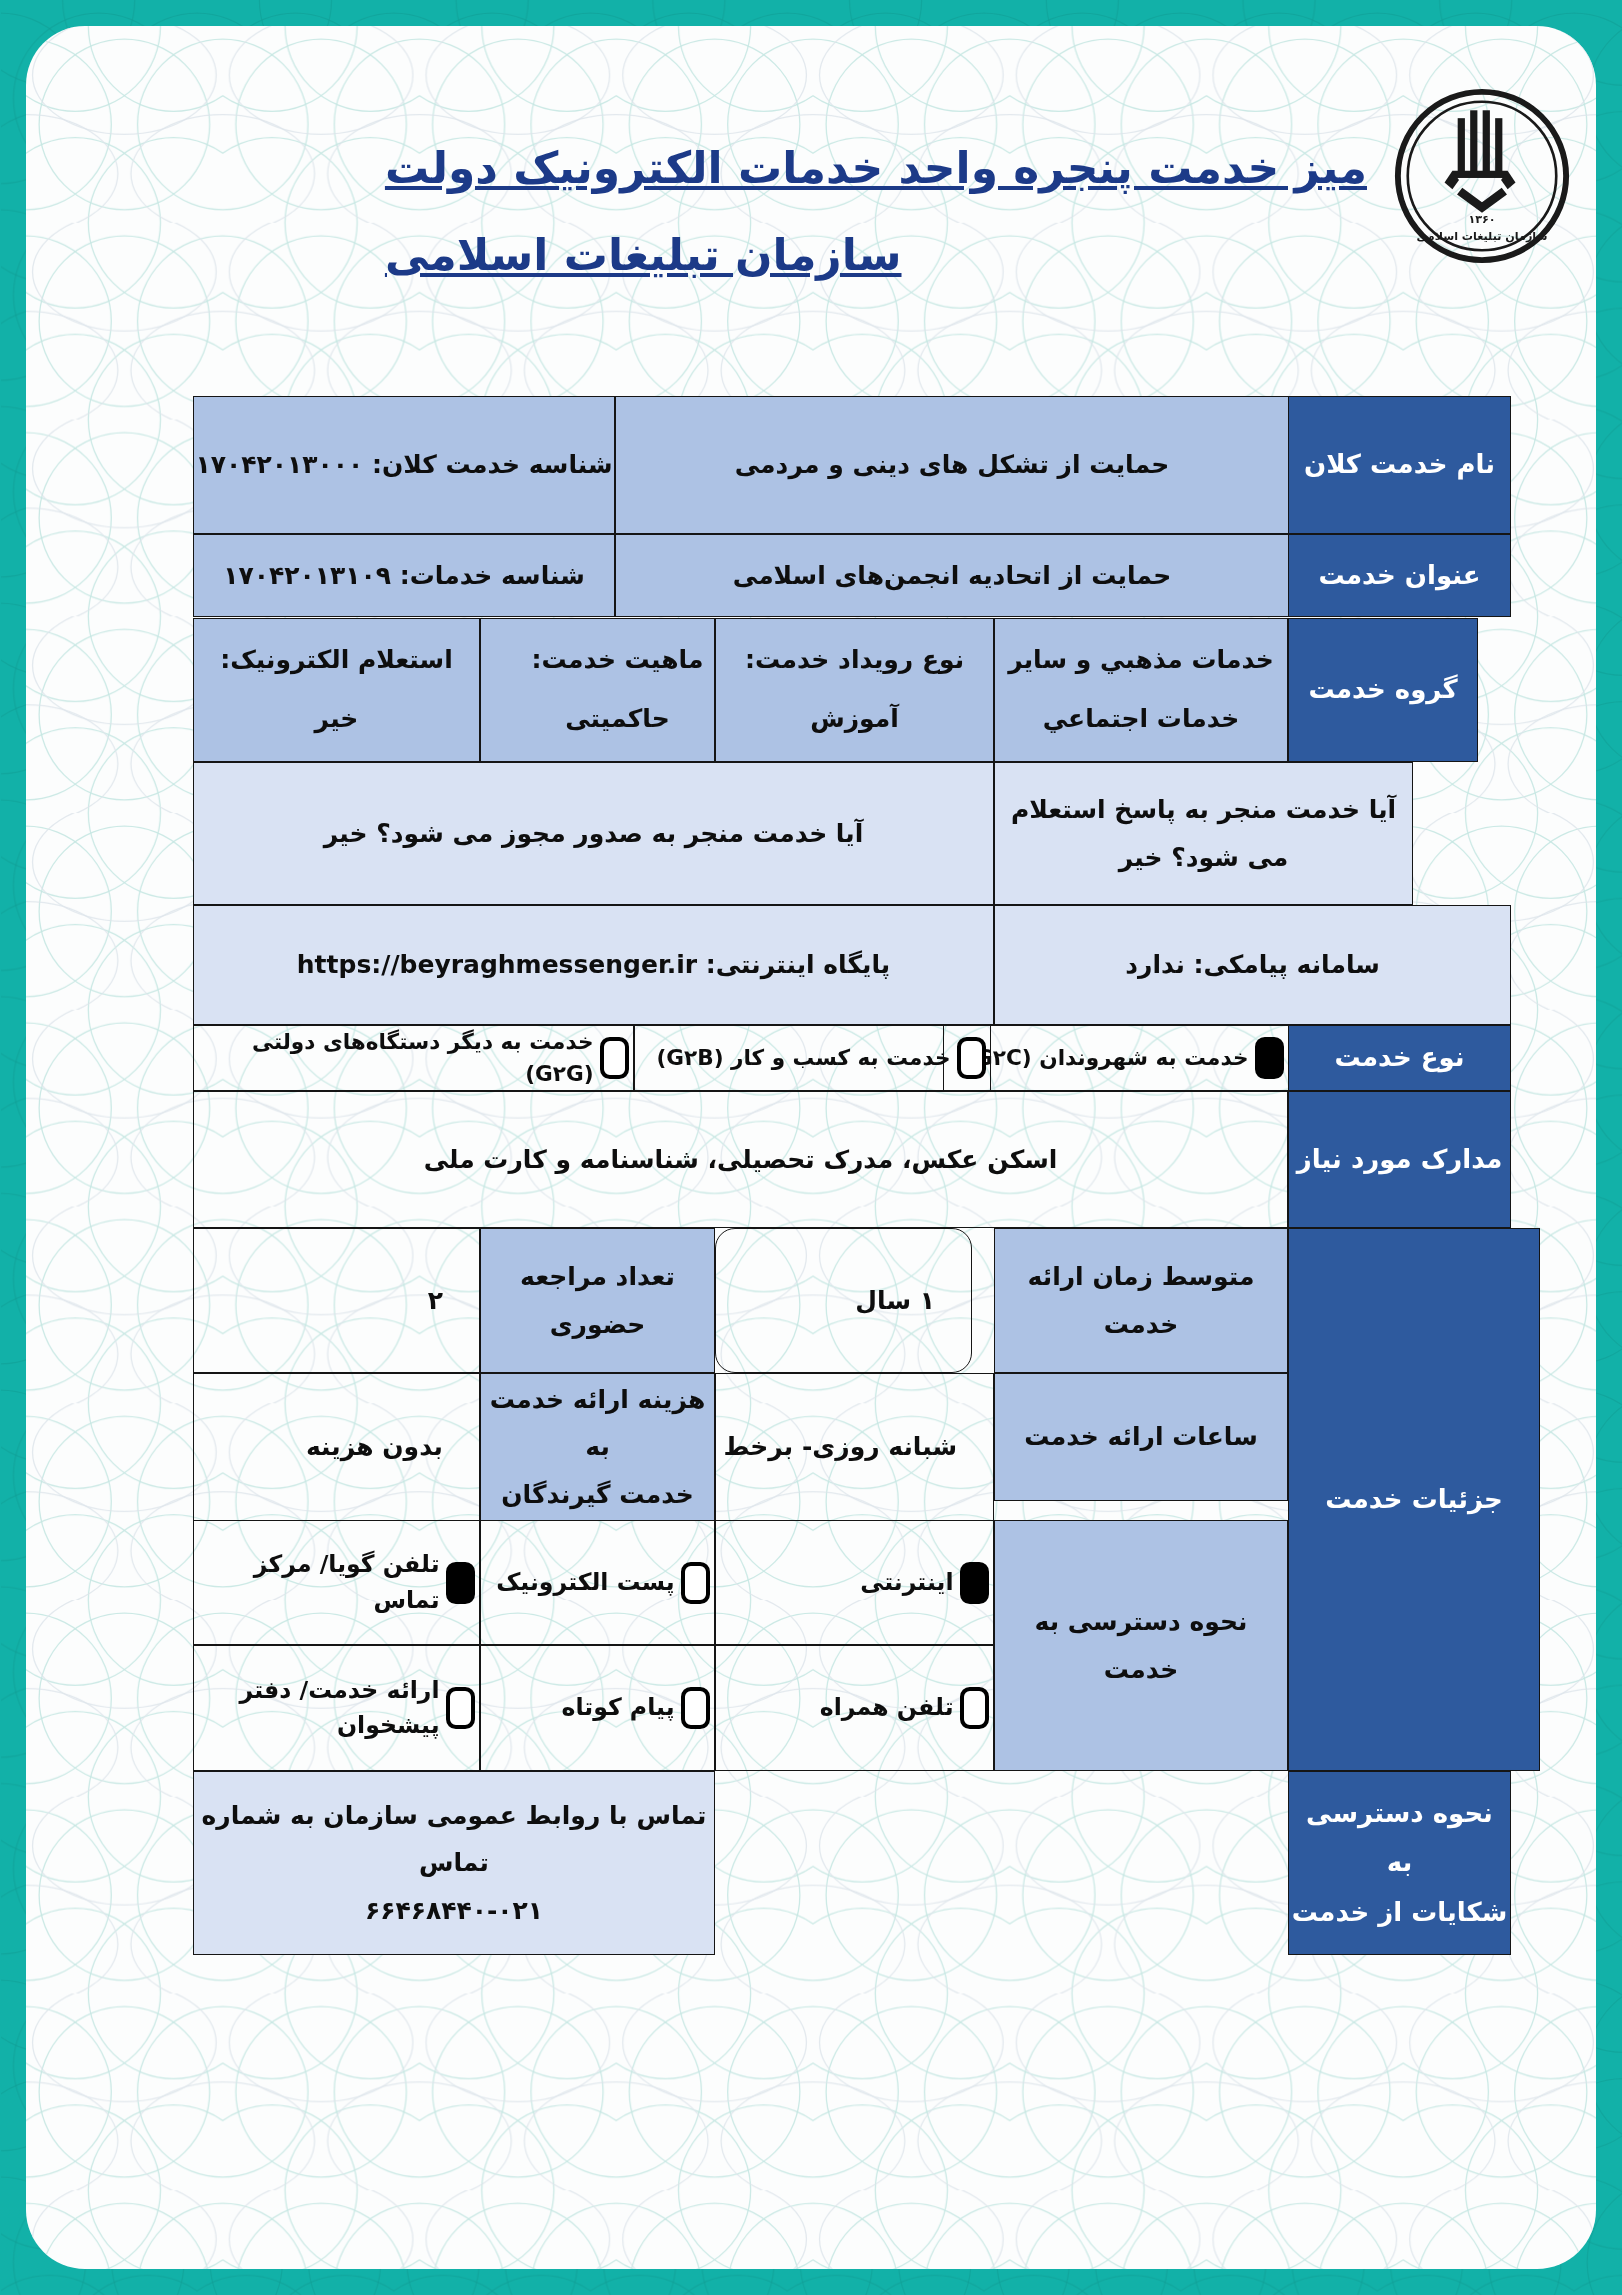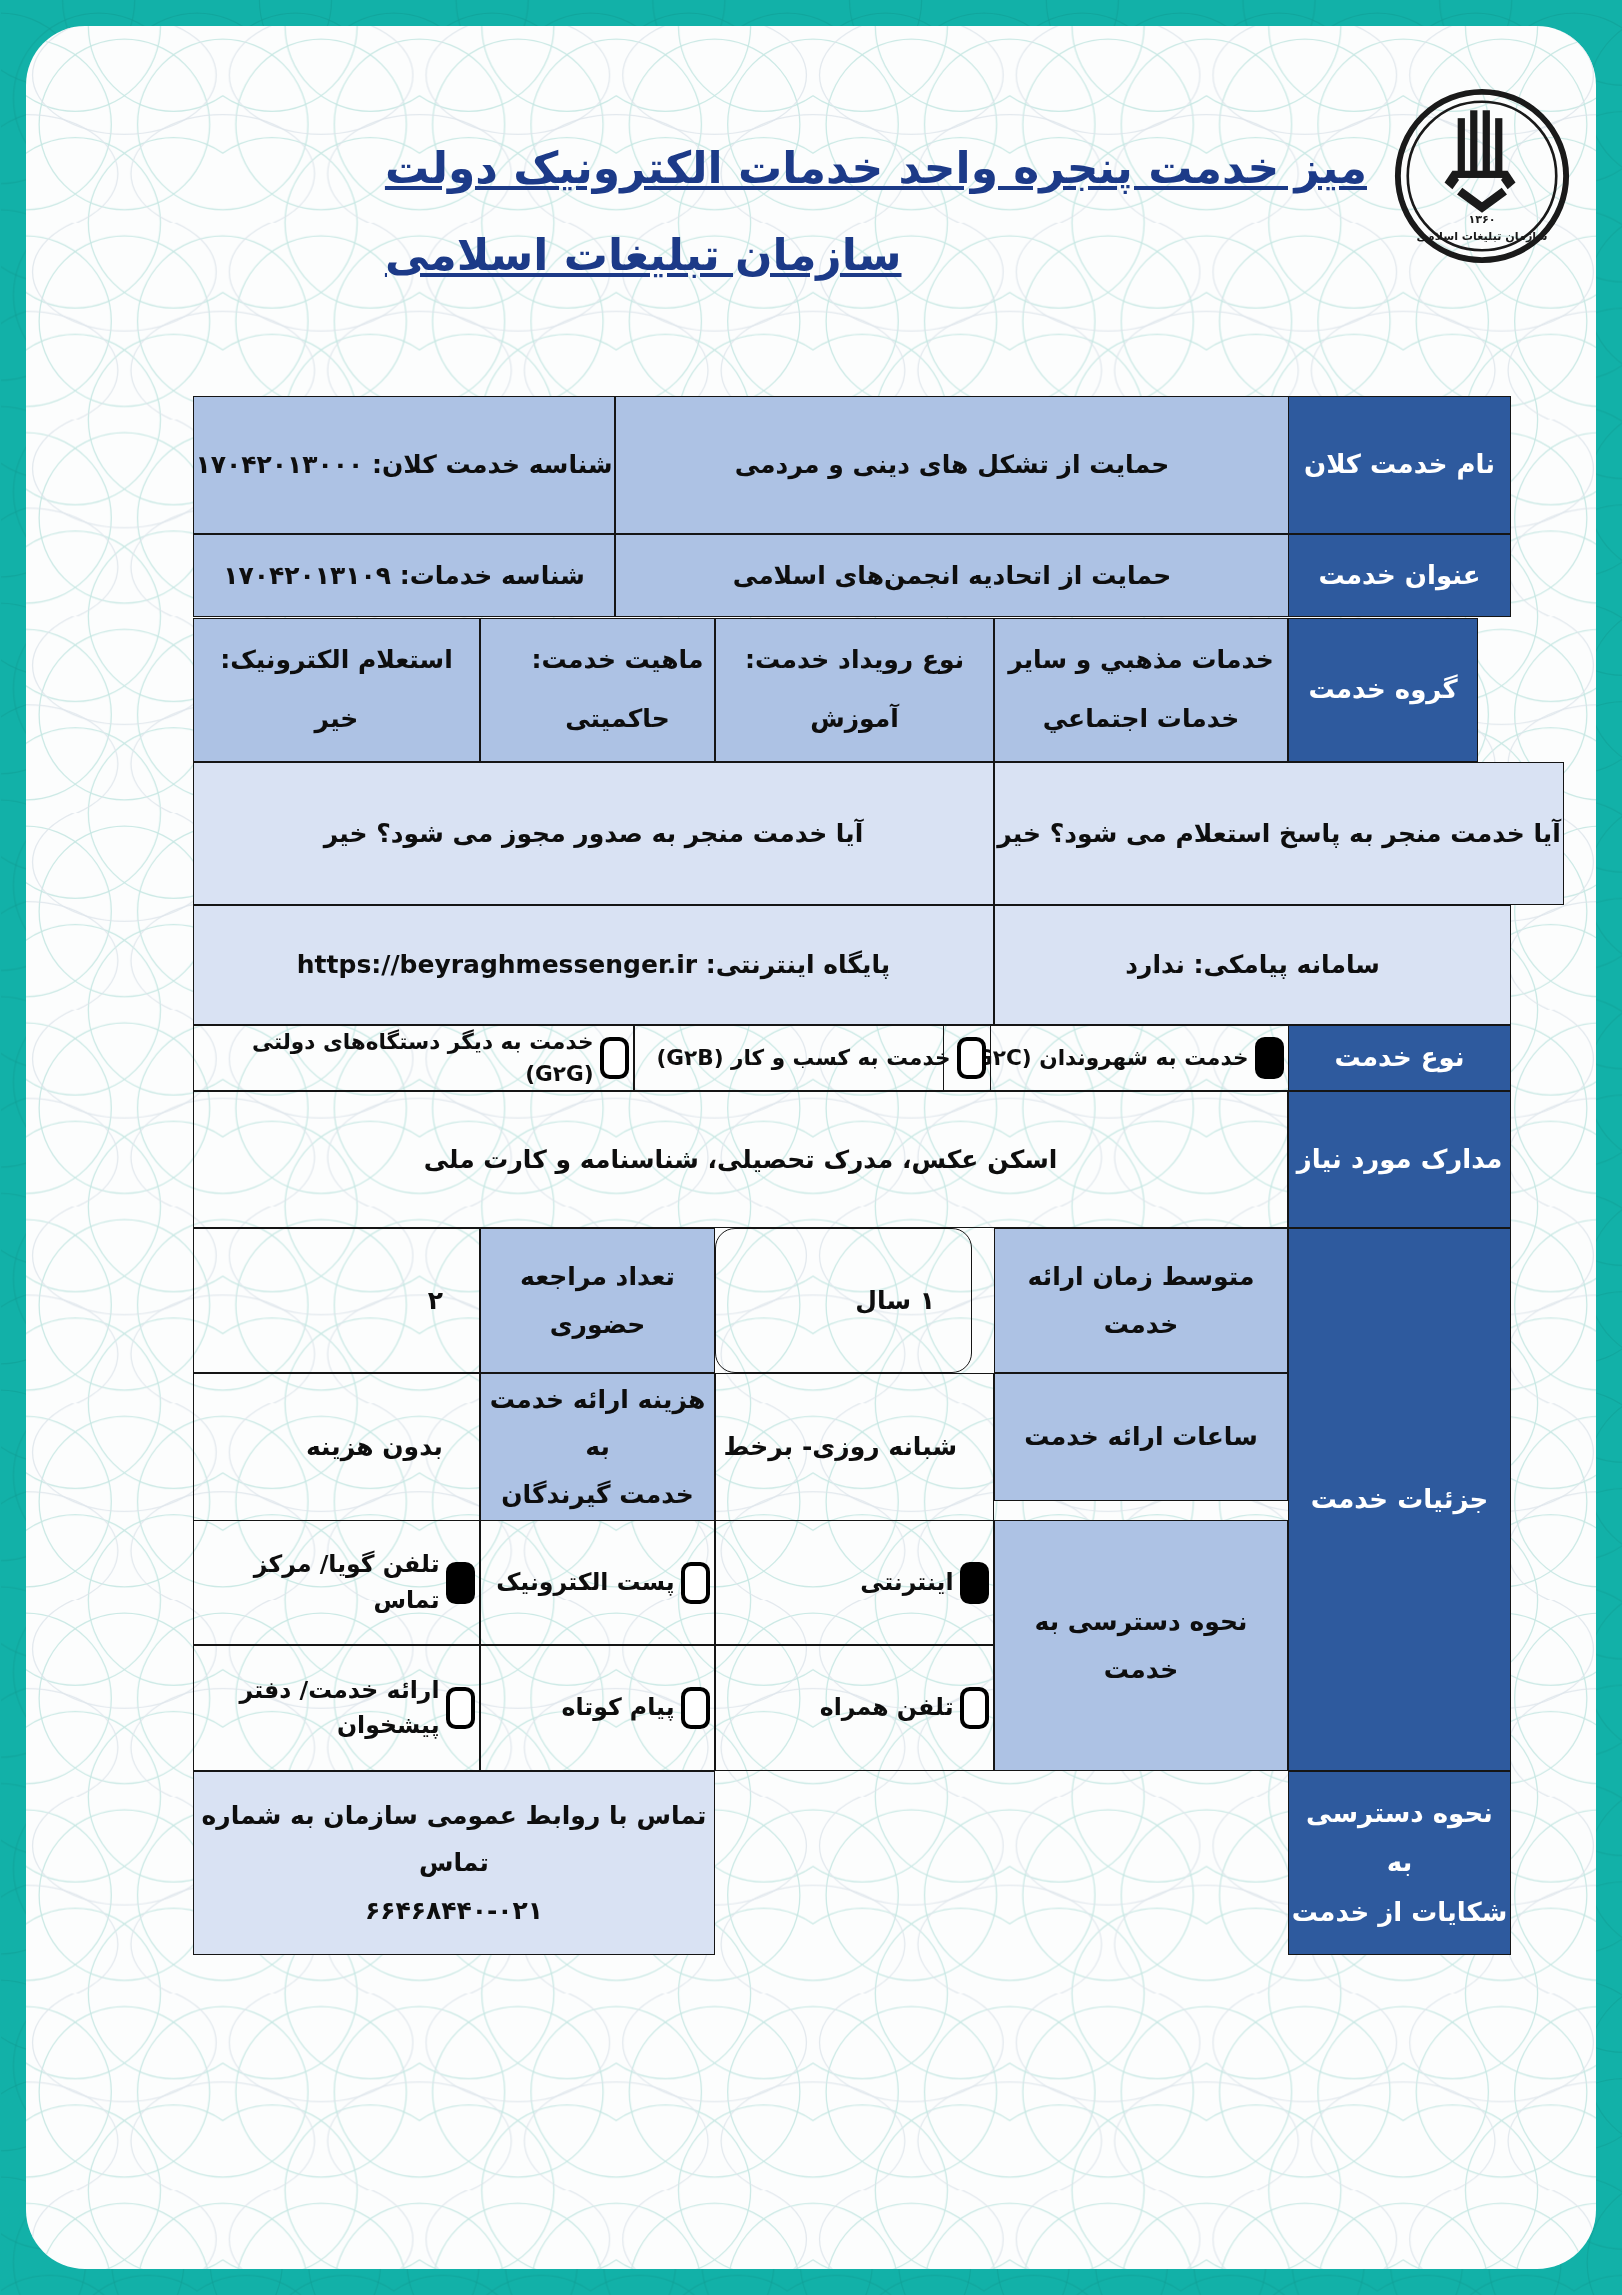--- a/index.html
+++ b/index.html
@@ -150,21 +150,21 @@
       </div>
     <div class="cell blue wide-lines" style="left:287px;top:222px;width:235px;height:144px;padding-left:40px;">
         <span class="t">ماهیت خدمت:
 حاکمیتی</span>
       </div>
     <div class="cell blue wide-lines" style="left:0;top:222px;width:287px;height:144px;">
         <span class="t">استعلام الکترونیک:
 خیر</span>
       </div>
 
-    <div class="cell pale" style="left:801px;top:366px;width:570px;height:143px;">
+    <div class="cell pale" style="left:801px;top:366px;width:419px;height:143px;">
         <span class="t">آیا خدمت منجر به پاسخ استعلام می شود؟ خیر</span>
       </div>
     <div class="cell pale" style="left:0;top:366px;width:801px;height:143px;">
         <span class="t">آیا خدمت منجر به صدور مجوز می شود؟ خیر</span>
       </div>
 
     <div class="cell pale" style="left:801px;top:509px;width:517px;height:120px;">
         <span class="t">سامانه پیامکی: ندارد</span>
       </div>
     <div class="cell pale" style="left:0;top:509px;width:801px;height:120px;">
@@ -187,21 +187,21 @@
       <span class="t">خدمت به دیگر دستگاه‌های دولتی (G۲G)</span>
     </div>
 
     <div class="cell dark" style="left:1095px;top:695px;width:223px;height:137px;">
         <span class="t">مدارک مورد نیاز</span>
       </div>
     <div class="cell clear" style="left:0;top:695px;width:1095px;height:137px;">
         <span class="t">اسکن عکس، مدرک تحصیلی، شناسنامه و کارت ملی</span>
       </div>
 
-    <div class="cell dark" style="left:1095px;top:832px;width:223px;height:543px;">
+    <div class="cell dark" style="left:1095px;top:832px;width:252px;height:543px;">
         <span class="t">جزئیات خدمت</span>
       </div>
 
     <div class="cell blue" style="left:801px;top:832px;width:294px;height:145px;">
         <span class="t">متوسط زمان ارائه خدمت</span>
       </div>
     <div class="cell clear val" style="left:522px;top:832px;width:257px;height:145px;border-radius:20px;">
         <span class="t">۱ سال</span>
       </div>
     <div class="cell blue" style="left:287px;top:832px;width:235px;height:145px;">

